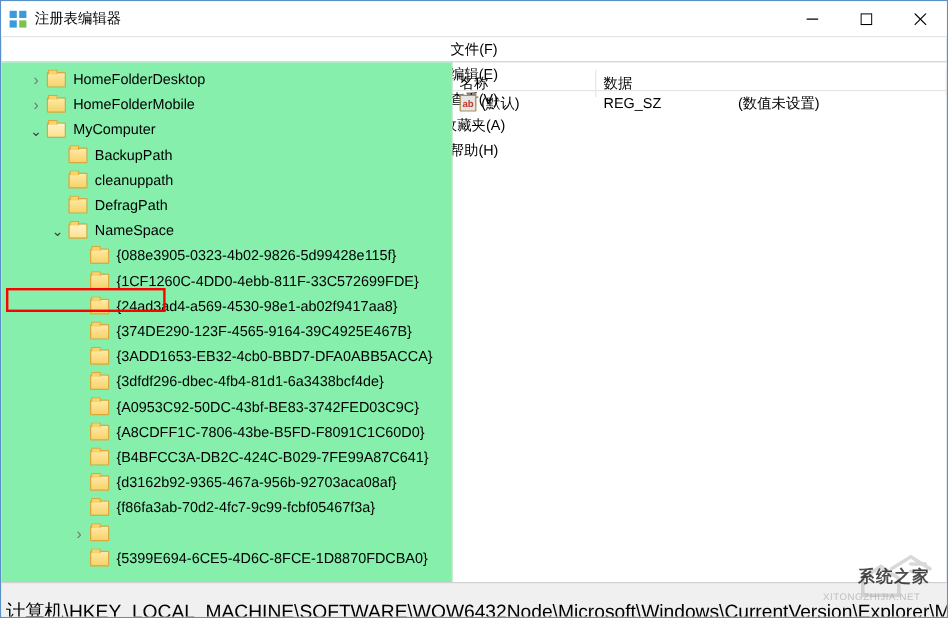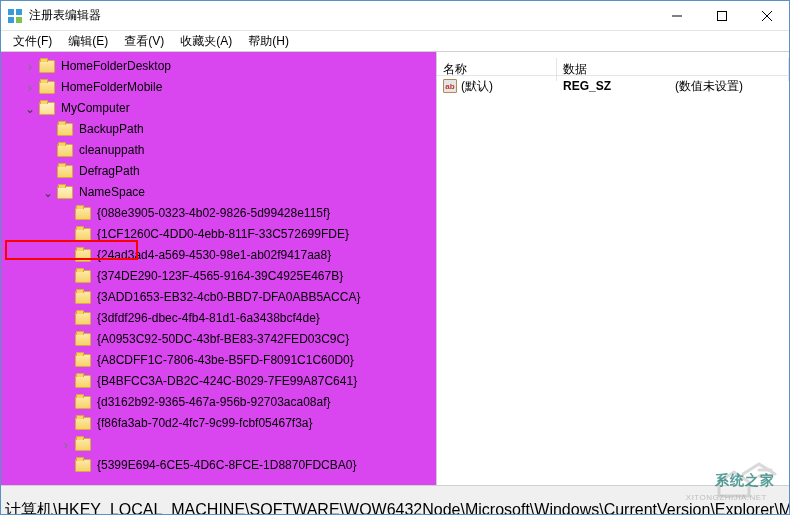--- a/index.html
+++ b/index.html
@@ -4,26 +4,26 @@
 <style>
   * { box-sizing: border-box; margin: 0; padding: 0; font-family: "Microsoft YaHei", "Segoe UI", Tahoma, sans-serif; }
   body { width: 790px; height: 515px; background: #fff; overflow: hidden; position: relative; border: 1px solid #5a8fc7; }
   
   .titlebar { height: 30px; background: #fff; display: flex; align-items: center; padding-left: 6px; border-bottom: 1px solid #e5e5e5; }
   .titlebar .app-icon { width: 16px; height: 16px; margin-right: 6px; display: inline-flex; }
   .titlebar .title { font-size: 12px; color: #000; flex: 1; }
   .win-controls { display: flex; }
   .win-btn { width: 45px; height: 29px; display: flex; align-items: center; justify-content: center; color: #000; }
   
-  .menubar { height: 20px; display: flex; align-items: center; padding: 0 4px; font-size: 12px; }
+  .menubar { height: 20px; display: flex; align-items: center; padding: 0 4px; font-size: 12px; flex-direction: column; }
   .menubar .menu-item { padding: 2px 8px; cursor: default; }
   
   .splitter-row { display: flex; height: 443px; border-top: 1px solid #d0d0d0; }
   
-  .tree-pane { width: 436px; border-right: 1px solid #d0d0d0; overflow: hidden; position: relative; background: #d946ef; padding: 4px 0; }
+  .tree-pane { width: 376px; border-right: 1px solid #d0d0d0; overflow: hidden; position: relative; background: #86efac; padding: 4px 0; }
   .tree { font-size: 12px; white-space: nowrap; }
   .tree-row { display: flex; align-items: center; height: 21px; line-height: 21px; padding-left: 4px; }
   .expander { width: 14px; height: 14px; display: inline-flex; align-items: center; justify-content: center; font-size: 10px; color: #666; margin-right: 2px; flex-shrink: 0; }
   .expander.open::before { content: "⌄"; font-size: 12px; line-height: 8px; color: #404040;}
   .expander.closed::before { content: "›"; font-size: 13px; line-height: 10px; color: #777;}
   .spacer { display: inline-block; flex-shrink: 0; }
   .folder-icon { width: 16px; height: 13px; margin-right: 4px; display: inline-block; flex-shrink: 0; background: linear-gradient(#ffe9a6, #f8d26a); border: 1px solid #d9a93e; border-radius: 1px; position: relative; }
   .folder-icon::before { content: ""; position: absolute; top: -3px; left: 0; width: 6px; height: 3px; background: #f8d26a; border: 1px solid #d9a93e; border-bottom: none; border-radius: 1px 1px 0 0; }
   .folder-icon.open { background: linear-gradient(#fff3c9, #ffe08f); }
   .tree-label { padding: 0 2px; }
@@ -33,29 +33,29 @@
   
   .list-pane { flex: 1; }
   .list-header { display: flex; height: 24px; align-items: center; border-bottom: 1px solid #e5e5e5; font-size: 12px; }
   .list-header .col { padding: 0 6px; border-right: 1px solid #e5e5e5; height: 100%; display: flex; align-items: center; margin-top: 12px; }
   .col-name { width: 120px; }
   .col-type { width: 112px; }
   .col-data { flex: 1; }
   .list-row { display: flex; height: 20px; align-items: center; font-size: 12px; }
   .list-row .cell { padding: 0 6px; }
   .cell-name { width: 120px; display: flex; align-items: center; }
-  .cell-type { width: 112px; font-weight: bold; }
+  .cell-type { width: 112px; }
   .cell-data { flex: 1; }
   .val-icon { width: 14px; height: 14px; border: 1px solid #b08b55; background: #e5e5e5; font-size: 8px; color: #c0392b; display: inline-flex; align-items: center; justify-content: center; margin-right: 4px; font-weight: bold; border-radius: 1px; }
   
   .statusbar { position: absolute; left: 0; bottom: 0; height: 20px; width: 100%; background: #f0f0f0; border-top: 1px solid #d0d0d0; font-size: 16px; padding: 14px 4px; overflow: hidden; white-space: nowrap; }
   
   .watermark { position: absolute; right: 10px; bottom: 14px; opacity: 0.55; pointer-events: none; }
   .watermark svg { display: block; }
-  .wm-text { position: absolute; right: 14px; bottom: 24px; font-size: 14px; font-weight: bold; color: #0f766e; letter-spacing: 1px; opacity: 0.7; pointer-events: none; }
+  .wm-text { position: absolute; right: 14px; bottom: 24px; font-size: 14px; font-weight: bold; color: #000000; letter-spacing: 1px; opacity: 0.7; pointer-events: none; }
   .wm-sub { position: absolute; right: 22px; bottom: 12px; font-size: 8px; color: #aaa; letter-spacing: 0.5px; opacity: 0.7; pointer-events: none; }
 </style>
 </head>
 <body>
 
 <div class="titlebar">
   <span class="app-icon">
     <svg width="16" height="16" viewBox="0 0 16 16">
       <rect x="1" y="1" width="6" height="6" fill="#3a9bdc"></rect>
       <rect x="9" y="1" width="6" height="6" fill="#3a9bdc"></rect>

